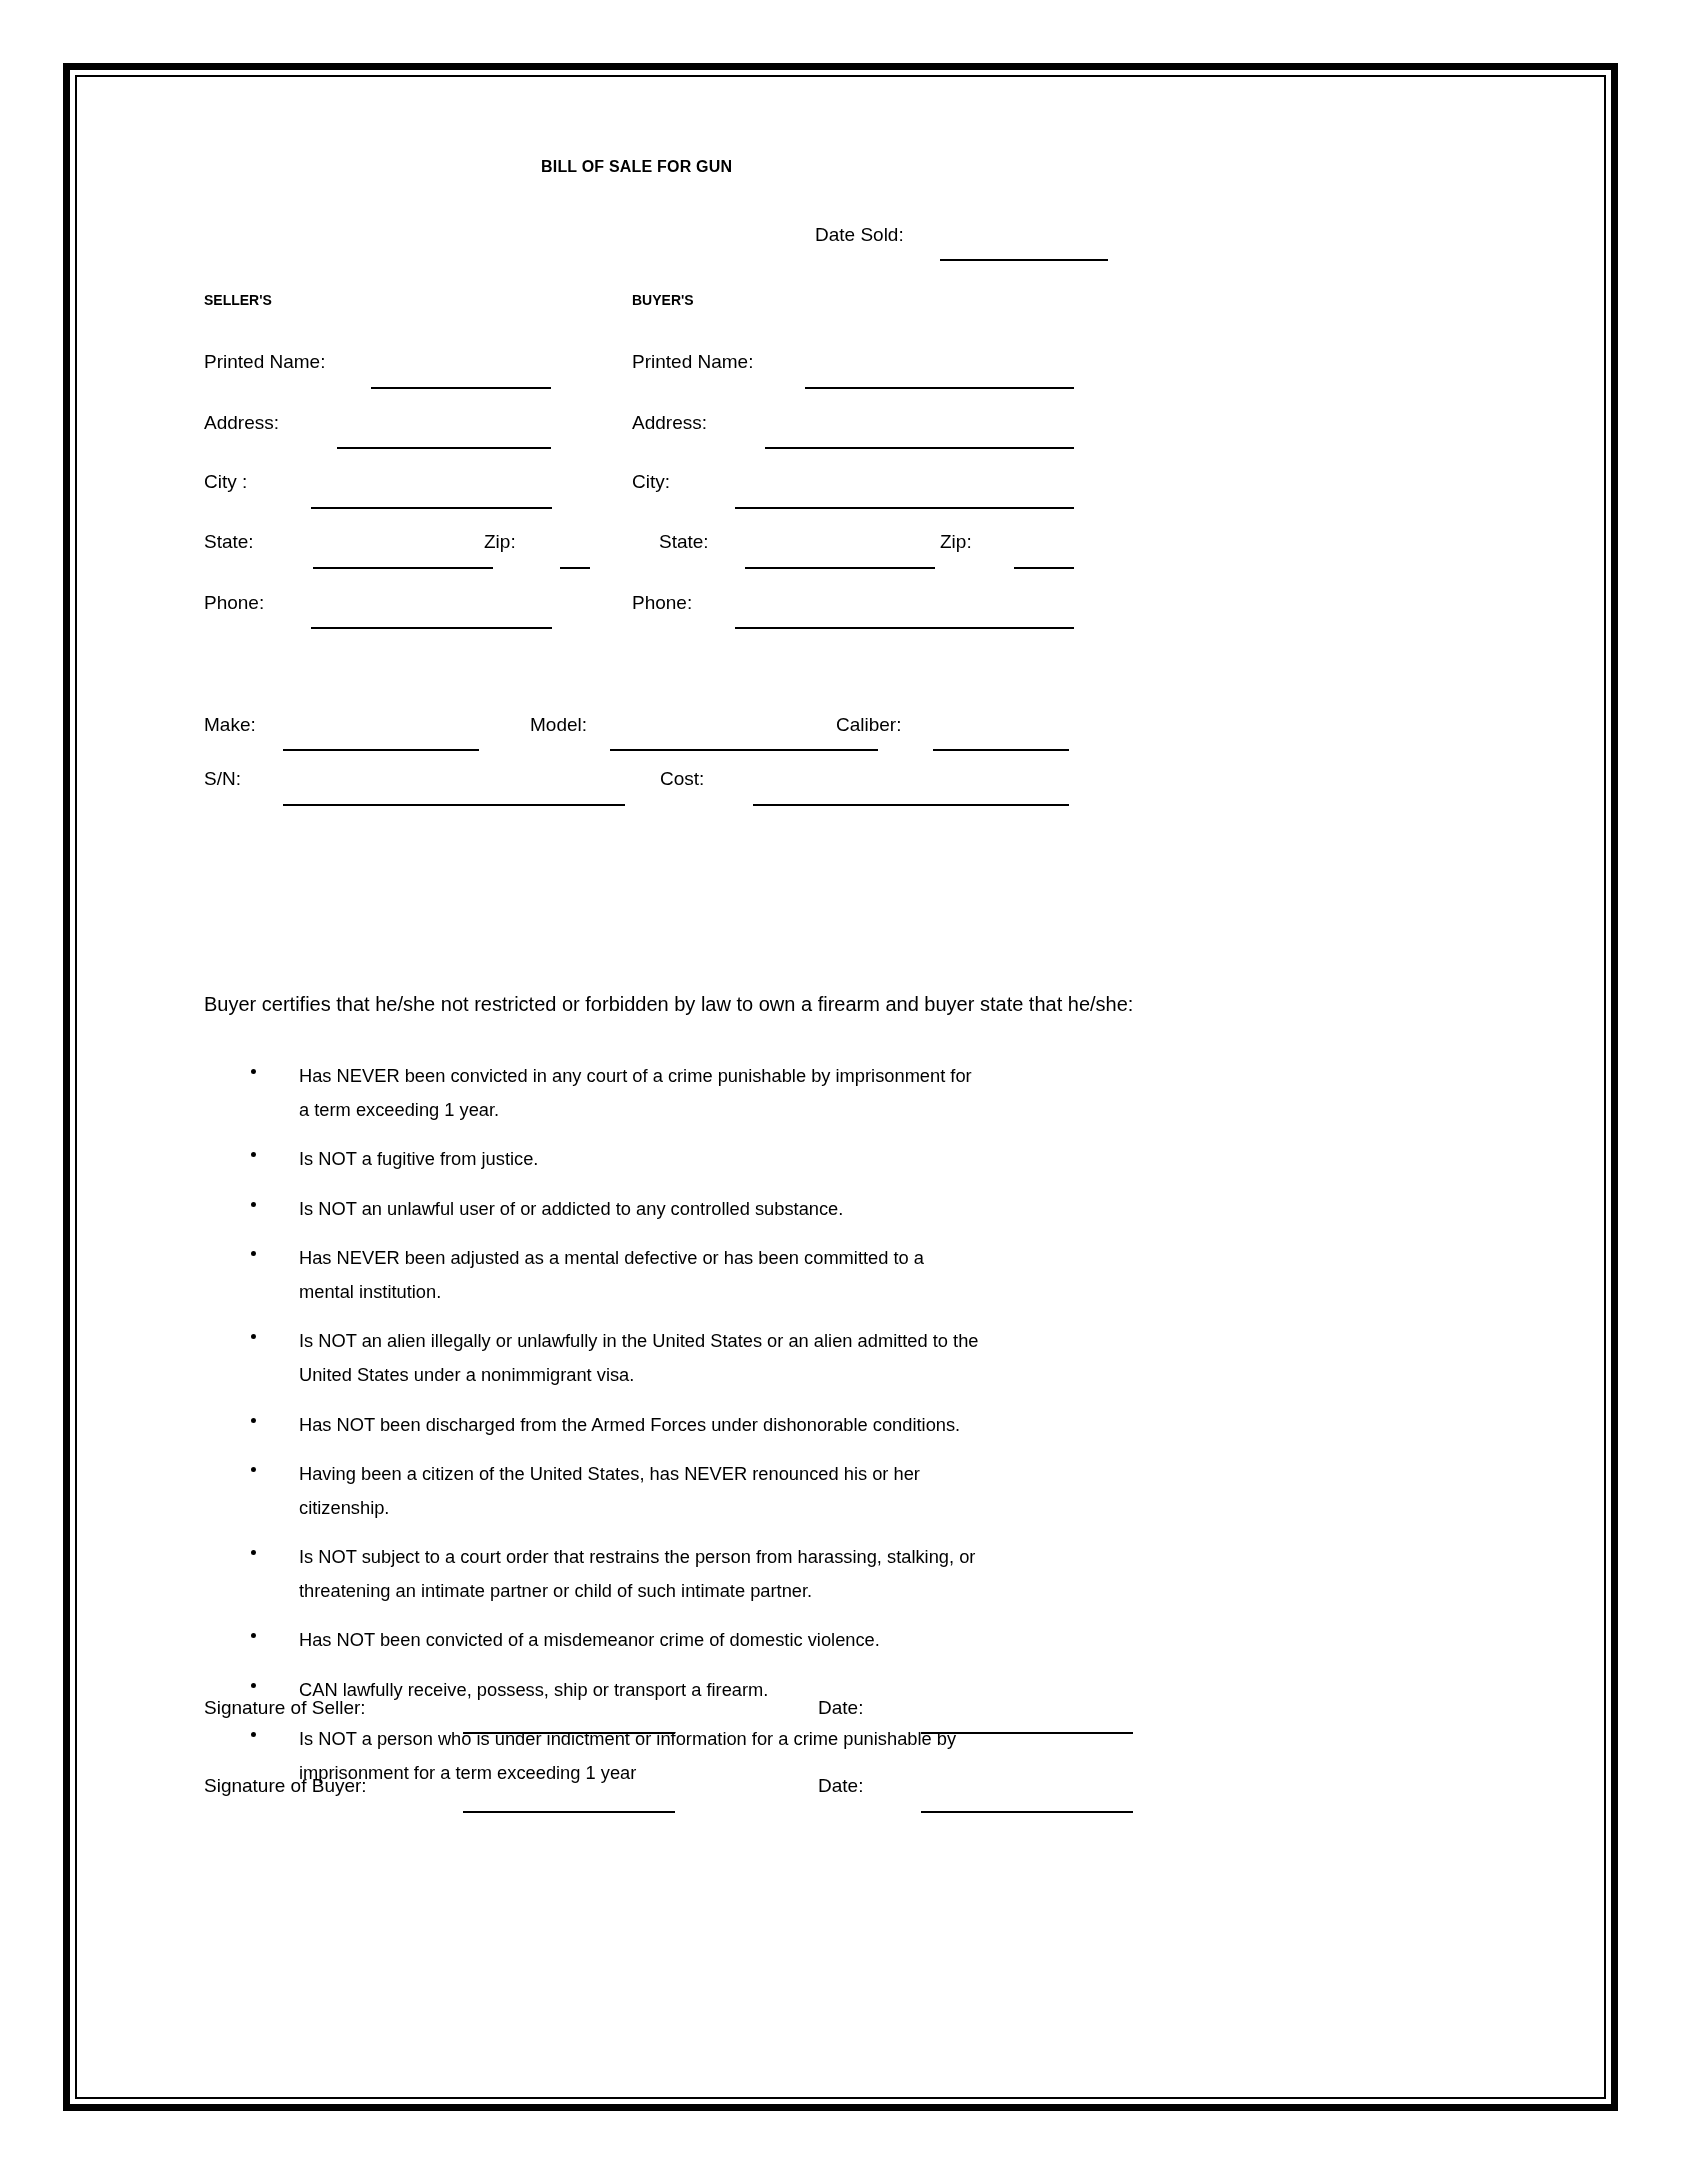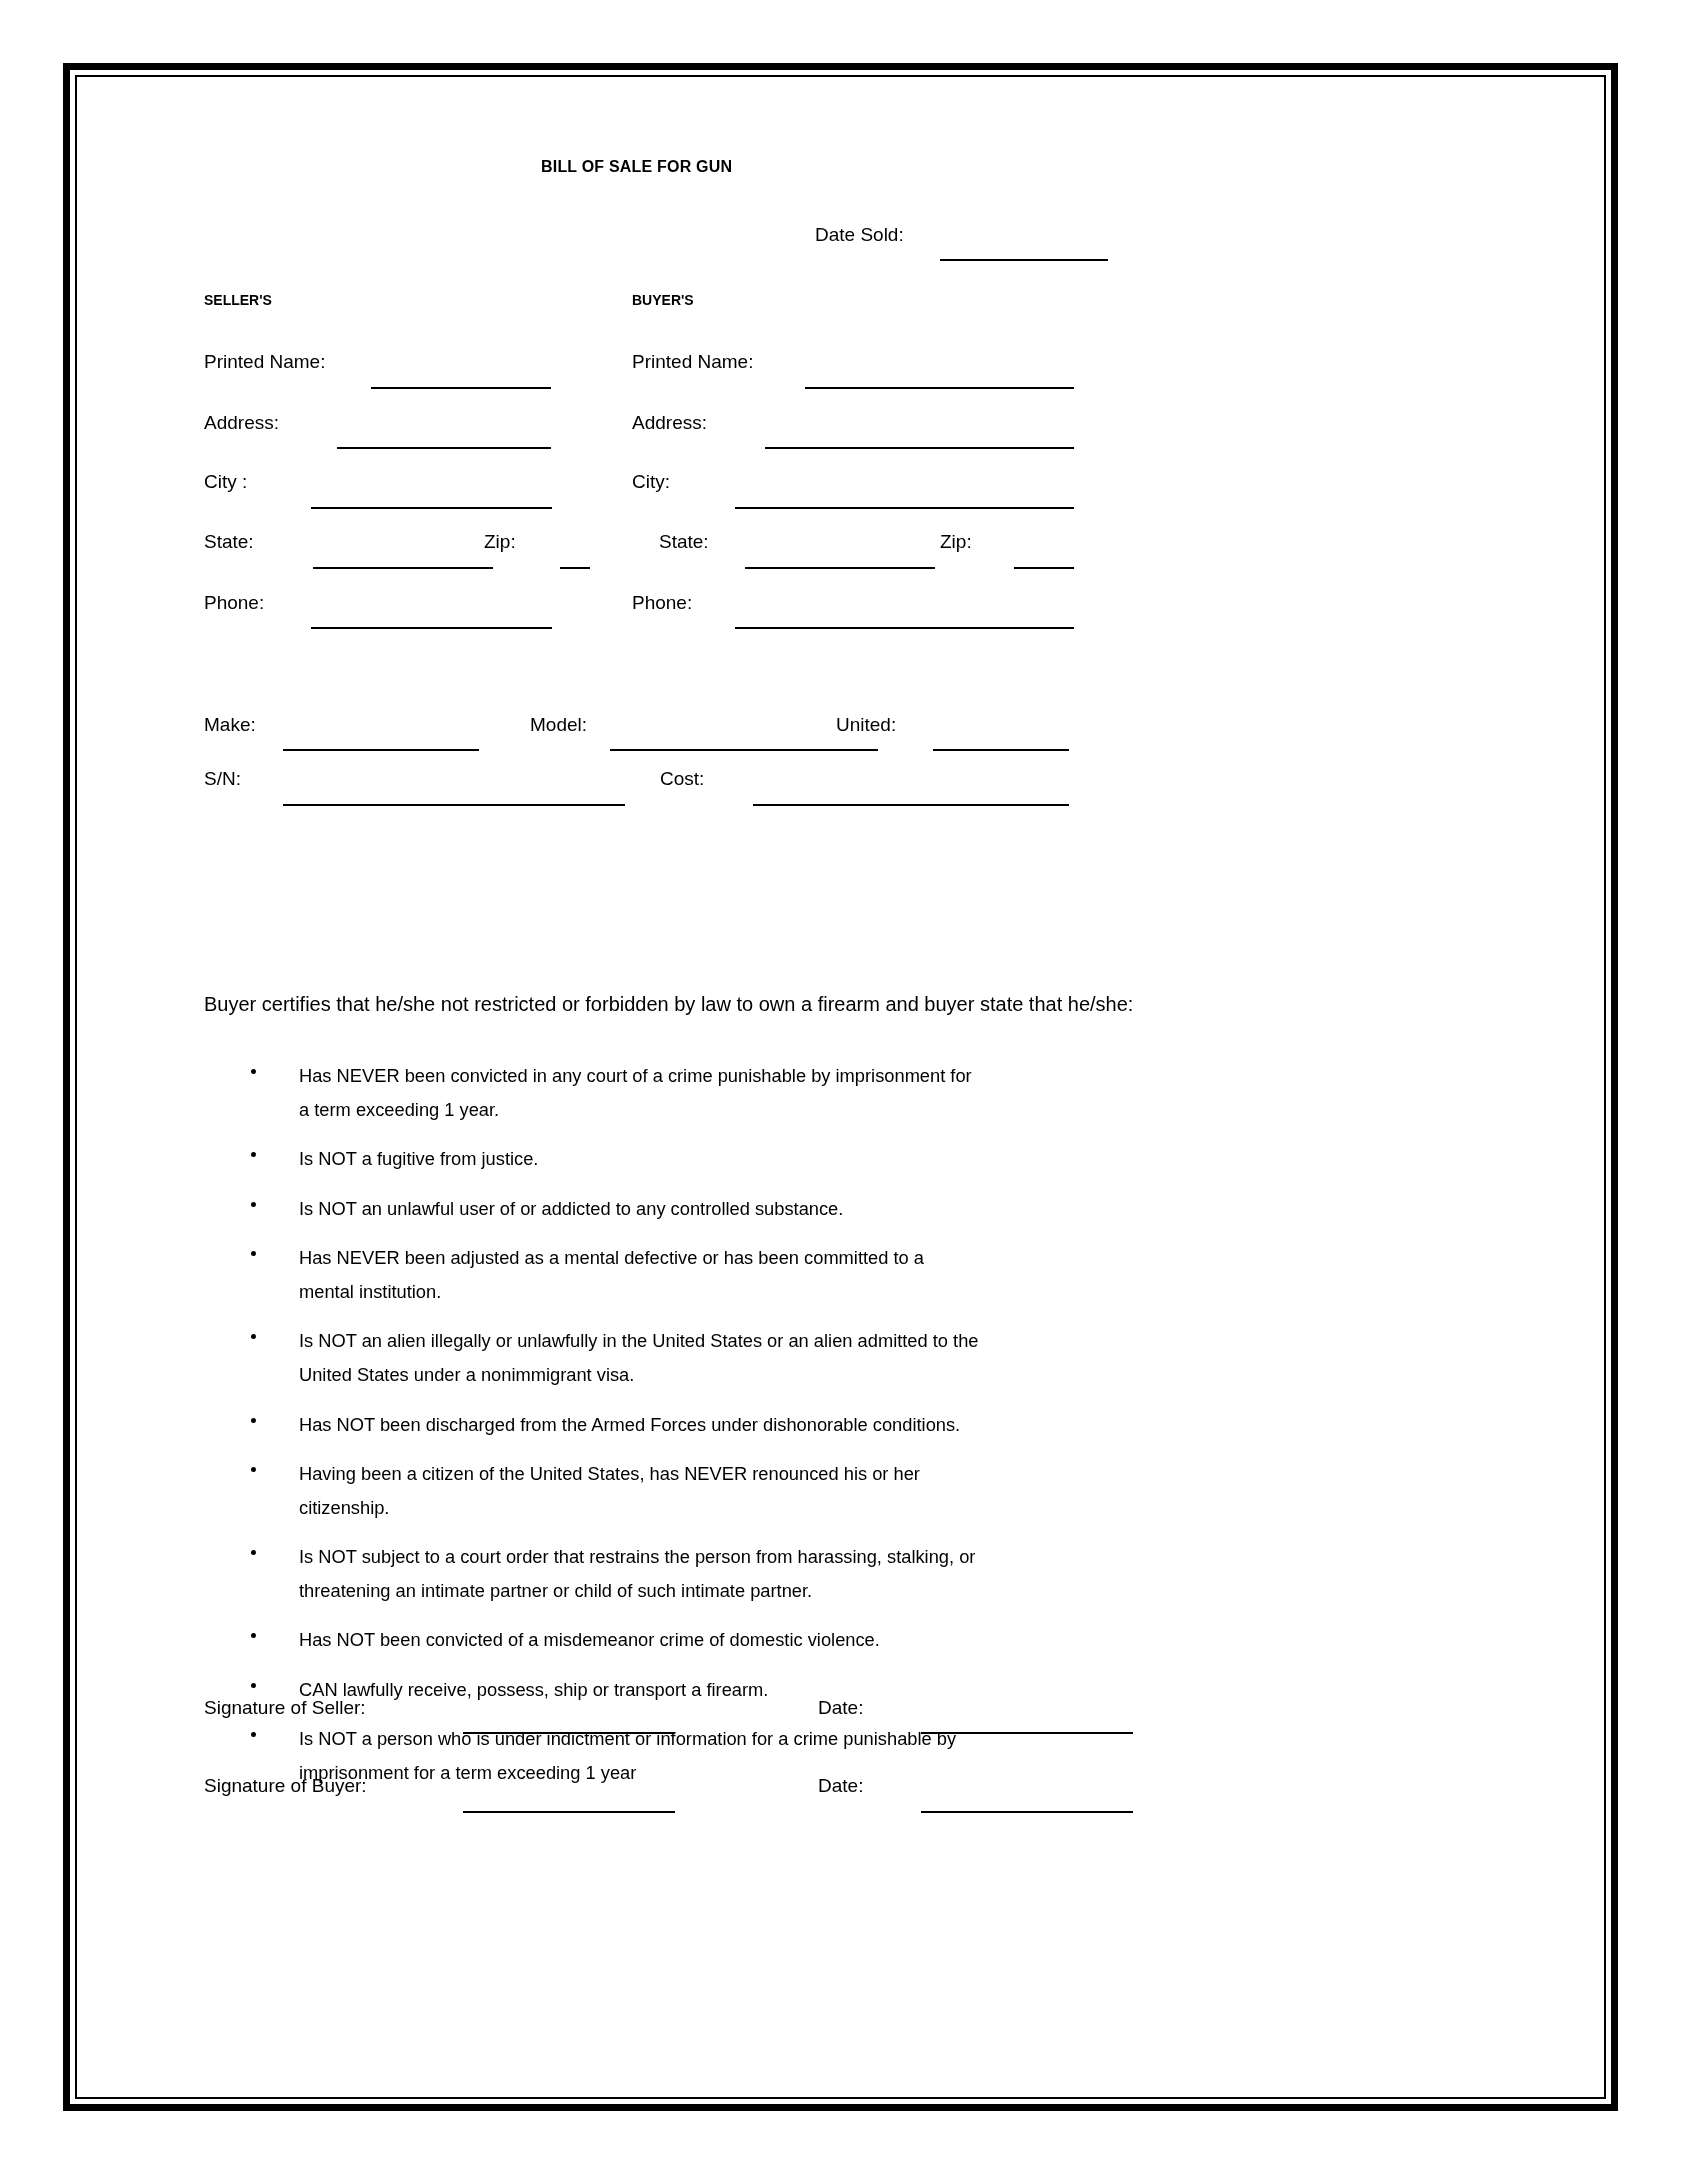--- a/index.html
+++ b/index.html
@@ -156,21 +156,21 @@
 
       <div class="abs lbl" style="left:555px; top:515px;">Phone:</div>
       <div class="rule" style="left:658px; top:550px; width:339px;"></div>
 
       <div class="abs lbl" style="left:127px; top:637px;">Make:</div>
       <div class="rule" style="left:206px; top:672px; width:196px;"></div>
 
       <div class="abs lbl" style="left:453px; top:637px;">Model:</div>
       <div class="rule" style="left:533px; top:672px; width:268px;"></div>
 
-      <div class="abs lbl" style="left:759px; top:637px;">United:</div>
+      <div class="abs lbl" style="left:759px; top:637px;">Caliber:</div>
       <div class="rule" style="left:856px; top:672px; width:136px;"></div>
 
       <div class="abs lbl" style="left:127px; top:691px;">S/N:</div>
       <div class="rule" style="left:206px; top:727px; width:342px;"></div>
 
       <div class="abs lbl" style="left:583px; top:691px;">Cost:</div>
       <div class="rule" style="left:676px; top:727px; width:316px;"></div>
 
 
       <div class="abs certify" style="left:127px; top:916px;">Buyer certifies that he/she not restricted or forbidden by law to own a firearm and buyer state that he/she:</div>

